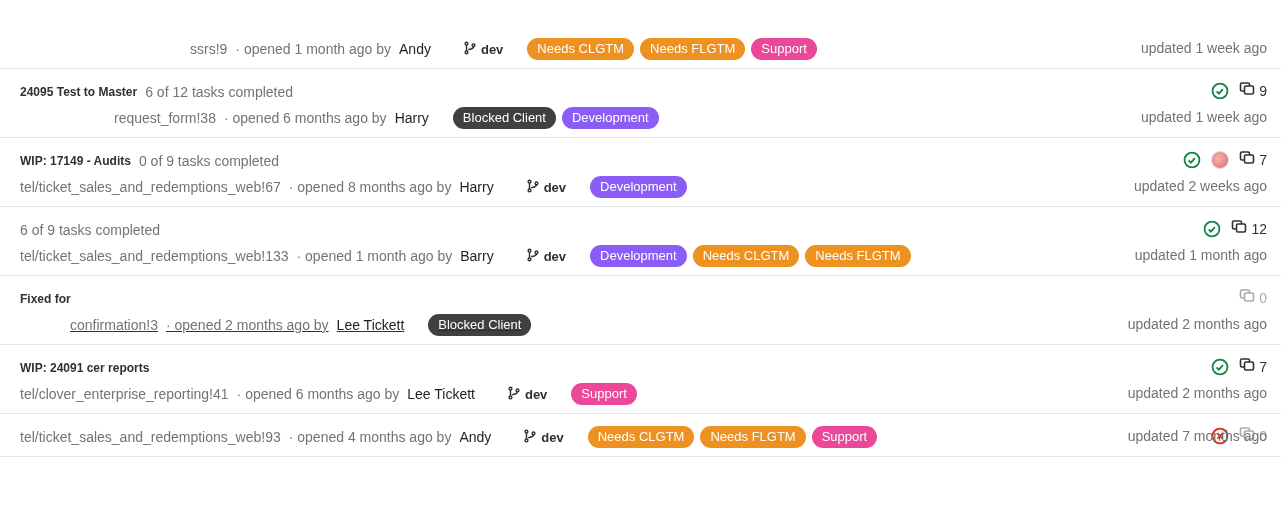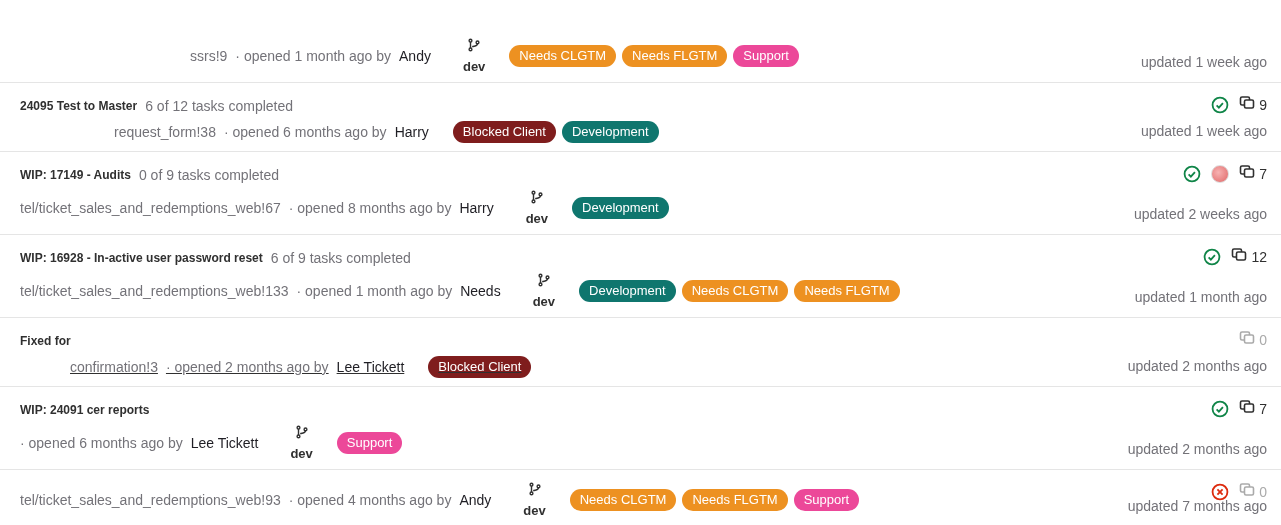--- a/index.html
+++ b/index.html
@@ -37,37 +37,36 @@
   }
   .opened { color: #737278; }
   .author { color: #1f1e24; }
   .branch {
     display: inline-flex;
     align-items: center;
     gap: 4px;
     color: #303030;
     font-weight: 600;
     font-size: 13px;
-    flex-direction: column;
   }
   .branch svg { width: 14px; height: 14px; }
   .labels { display: inline-flex; gap: 6px; flex-wrap: wrap; }
   .label {
     display: inline-block;
     padding: 2px 10px;
     border-radius: 12px;
     color: #fff;
     font-size: 13px;
     line-height: 18px;
     white-space: nowrap;
   }
   .label.orange { background: #ed9121; }
   .label.blue   { background: #ec4899; }
-  .label.red    { background: #7f1d1d; }
-  .label.green  { background: #0f766e; }
+  .label.red    { background: #404040; }
+  .label.green  { background: #8b5cf6; }
   .right-top {
     position: absolute;
     right: 14px;
     top: 12px;
     display: flex;
     align-items: center;
     gap: 10px;
   }
   .right-bottom {
     position: absolute;
@@ -197,27 +196,26 @@
               <rect x="1.5" y="2" width="9" height="8" rx="1.5"></rect>
               <rect x="5.5" y="5" width="9" height="8" rx="1.5" fill="#fff"></rect>
             </svg></span>
           <span>7</span>
         </span>
       </div>
       <div class="right-bottom">updated 2 weeks ago</div>
     </li>
     <li class="mr-item">
       <div class="line1 left-block">
-        <span class="title">WIP: 16928 - In-active user password reset</span>
         <span class="tasks">6 of 9 tasks completed</span>
       </div>
       <div class="line2 left-block ">
         <span class="ref">tel/ticket_sales_and_redemptions_web!133</span>
         <span class="opened"> · opened 1 month ago by </span>
-        <span class="author">Needs</span>
+        <span class="author">Barry</span>
         <span style="width: 16px;"></span>
         <span class="branch">
           <span><svg viewBox="0 0 16 16" fill="none" stroke="currentColor" stroke-width="1.6">
               <circle cx="4" cy="3" r="1.6"></circle>
               <circle cx="4" cy="13" r="1.6"></circle>
               <circle cx="12" cy="5" r="1.6"></circle>
               <path d="M4 4.6v6.8"></path>
               <path d="M12 6.6c0 3-4 2.4-6 3.4"></path>
             </svg></span>
           <span>dev</span>
@@ -268,20 +266,21 @@
           <span>0</span>
         </span>
       </div>
       <div class="right-bottom">updated 2 months ago</div>
     </li>
     <li class="mr-item">
       <div class="line1 left-block">
         <span class="title">WIP: 24091 cer reports</span>
       </div>
       <div class="line2 left-block ">
+        <span class="ref">tel/clover_enterprise_reporting!41</span>
         <span class="opened"> · opened 6 months ago by </span>
         <span class="author">Lee Tickett</span>
         <span style="width: 16px;"></span>
         <span class="branch">
           <span><svg viewBox="0 0 16 16" fill="none" stroke="currentColor" stroke-width="1.6">
               <circle cx="4" cy="3" r="1.6"></circle>
               <circle cx="4" cy="13" r="1.6"></circle>
               <circle cx="12" cy="5" r="1.6"></circle>
               <path d="M4 4.6v6.8"></path>
               <path d="M12 6.6c0 3-4 2.4-6 3.4"></path>

